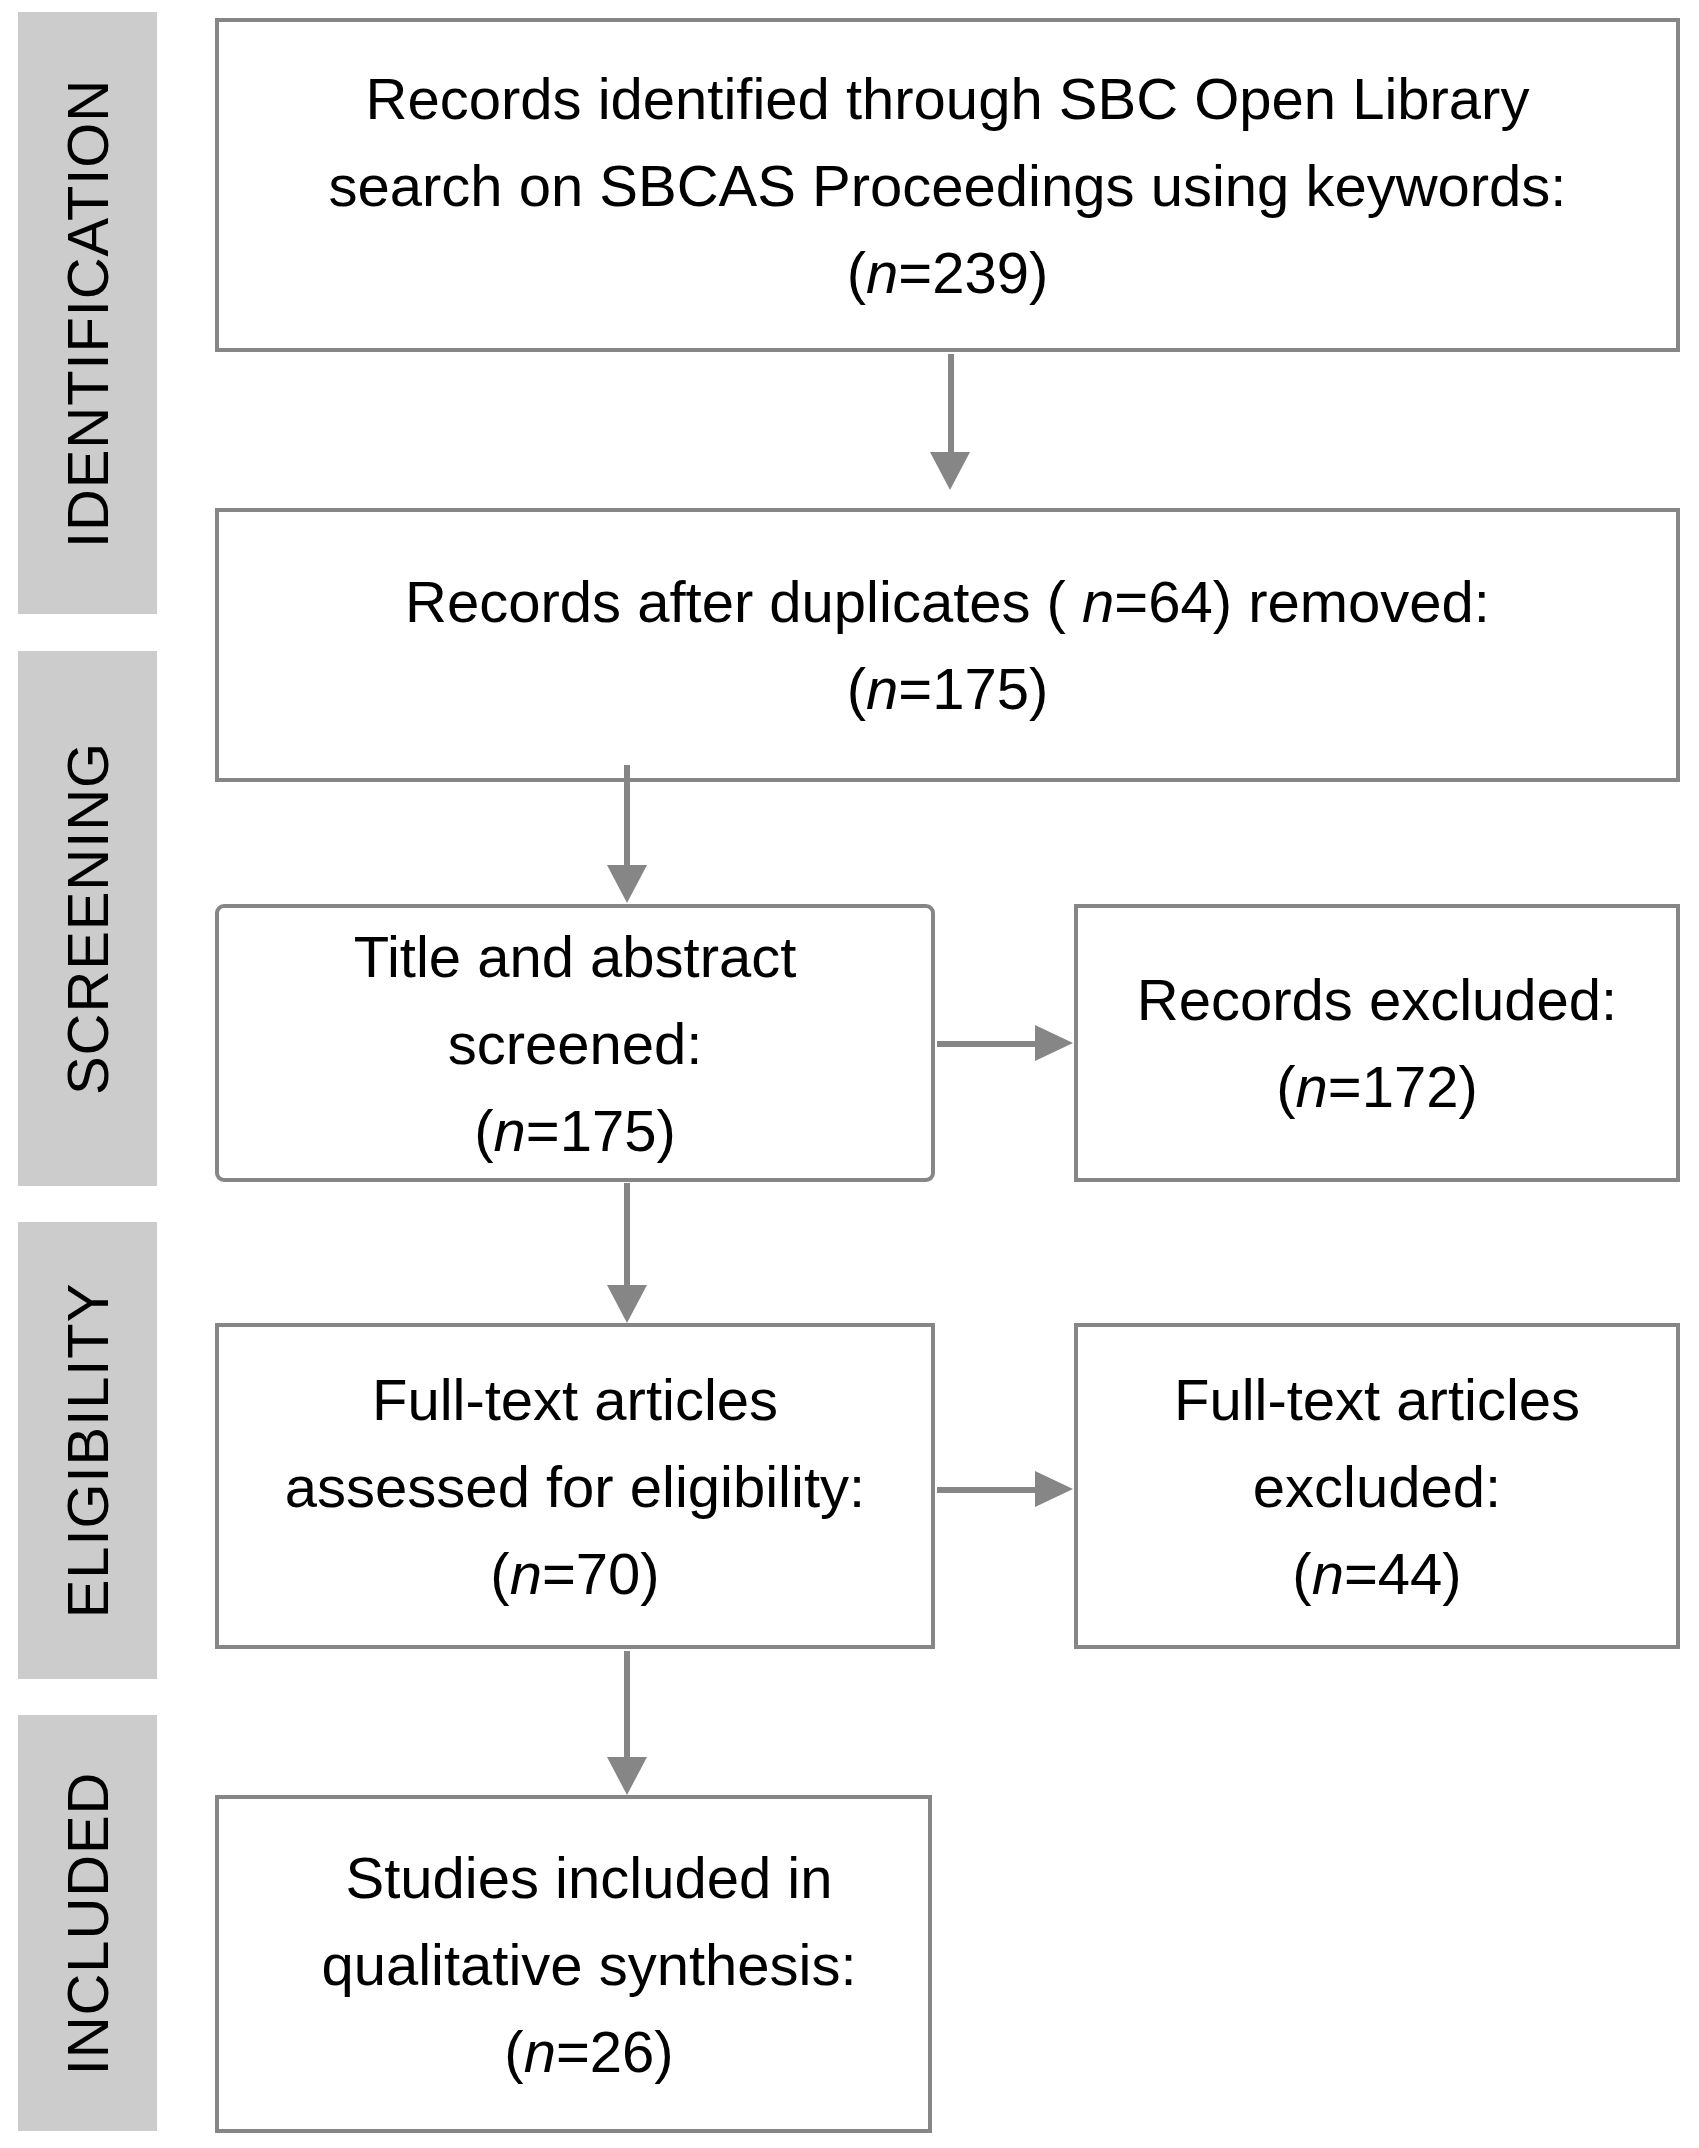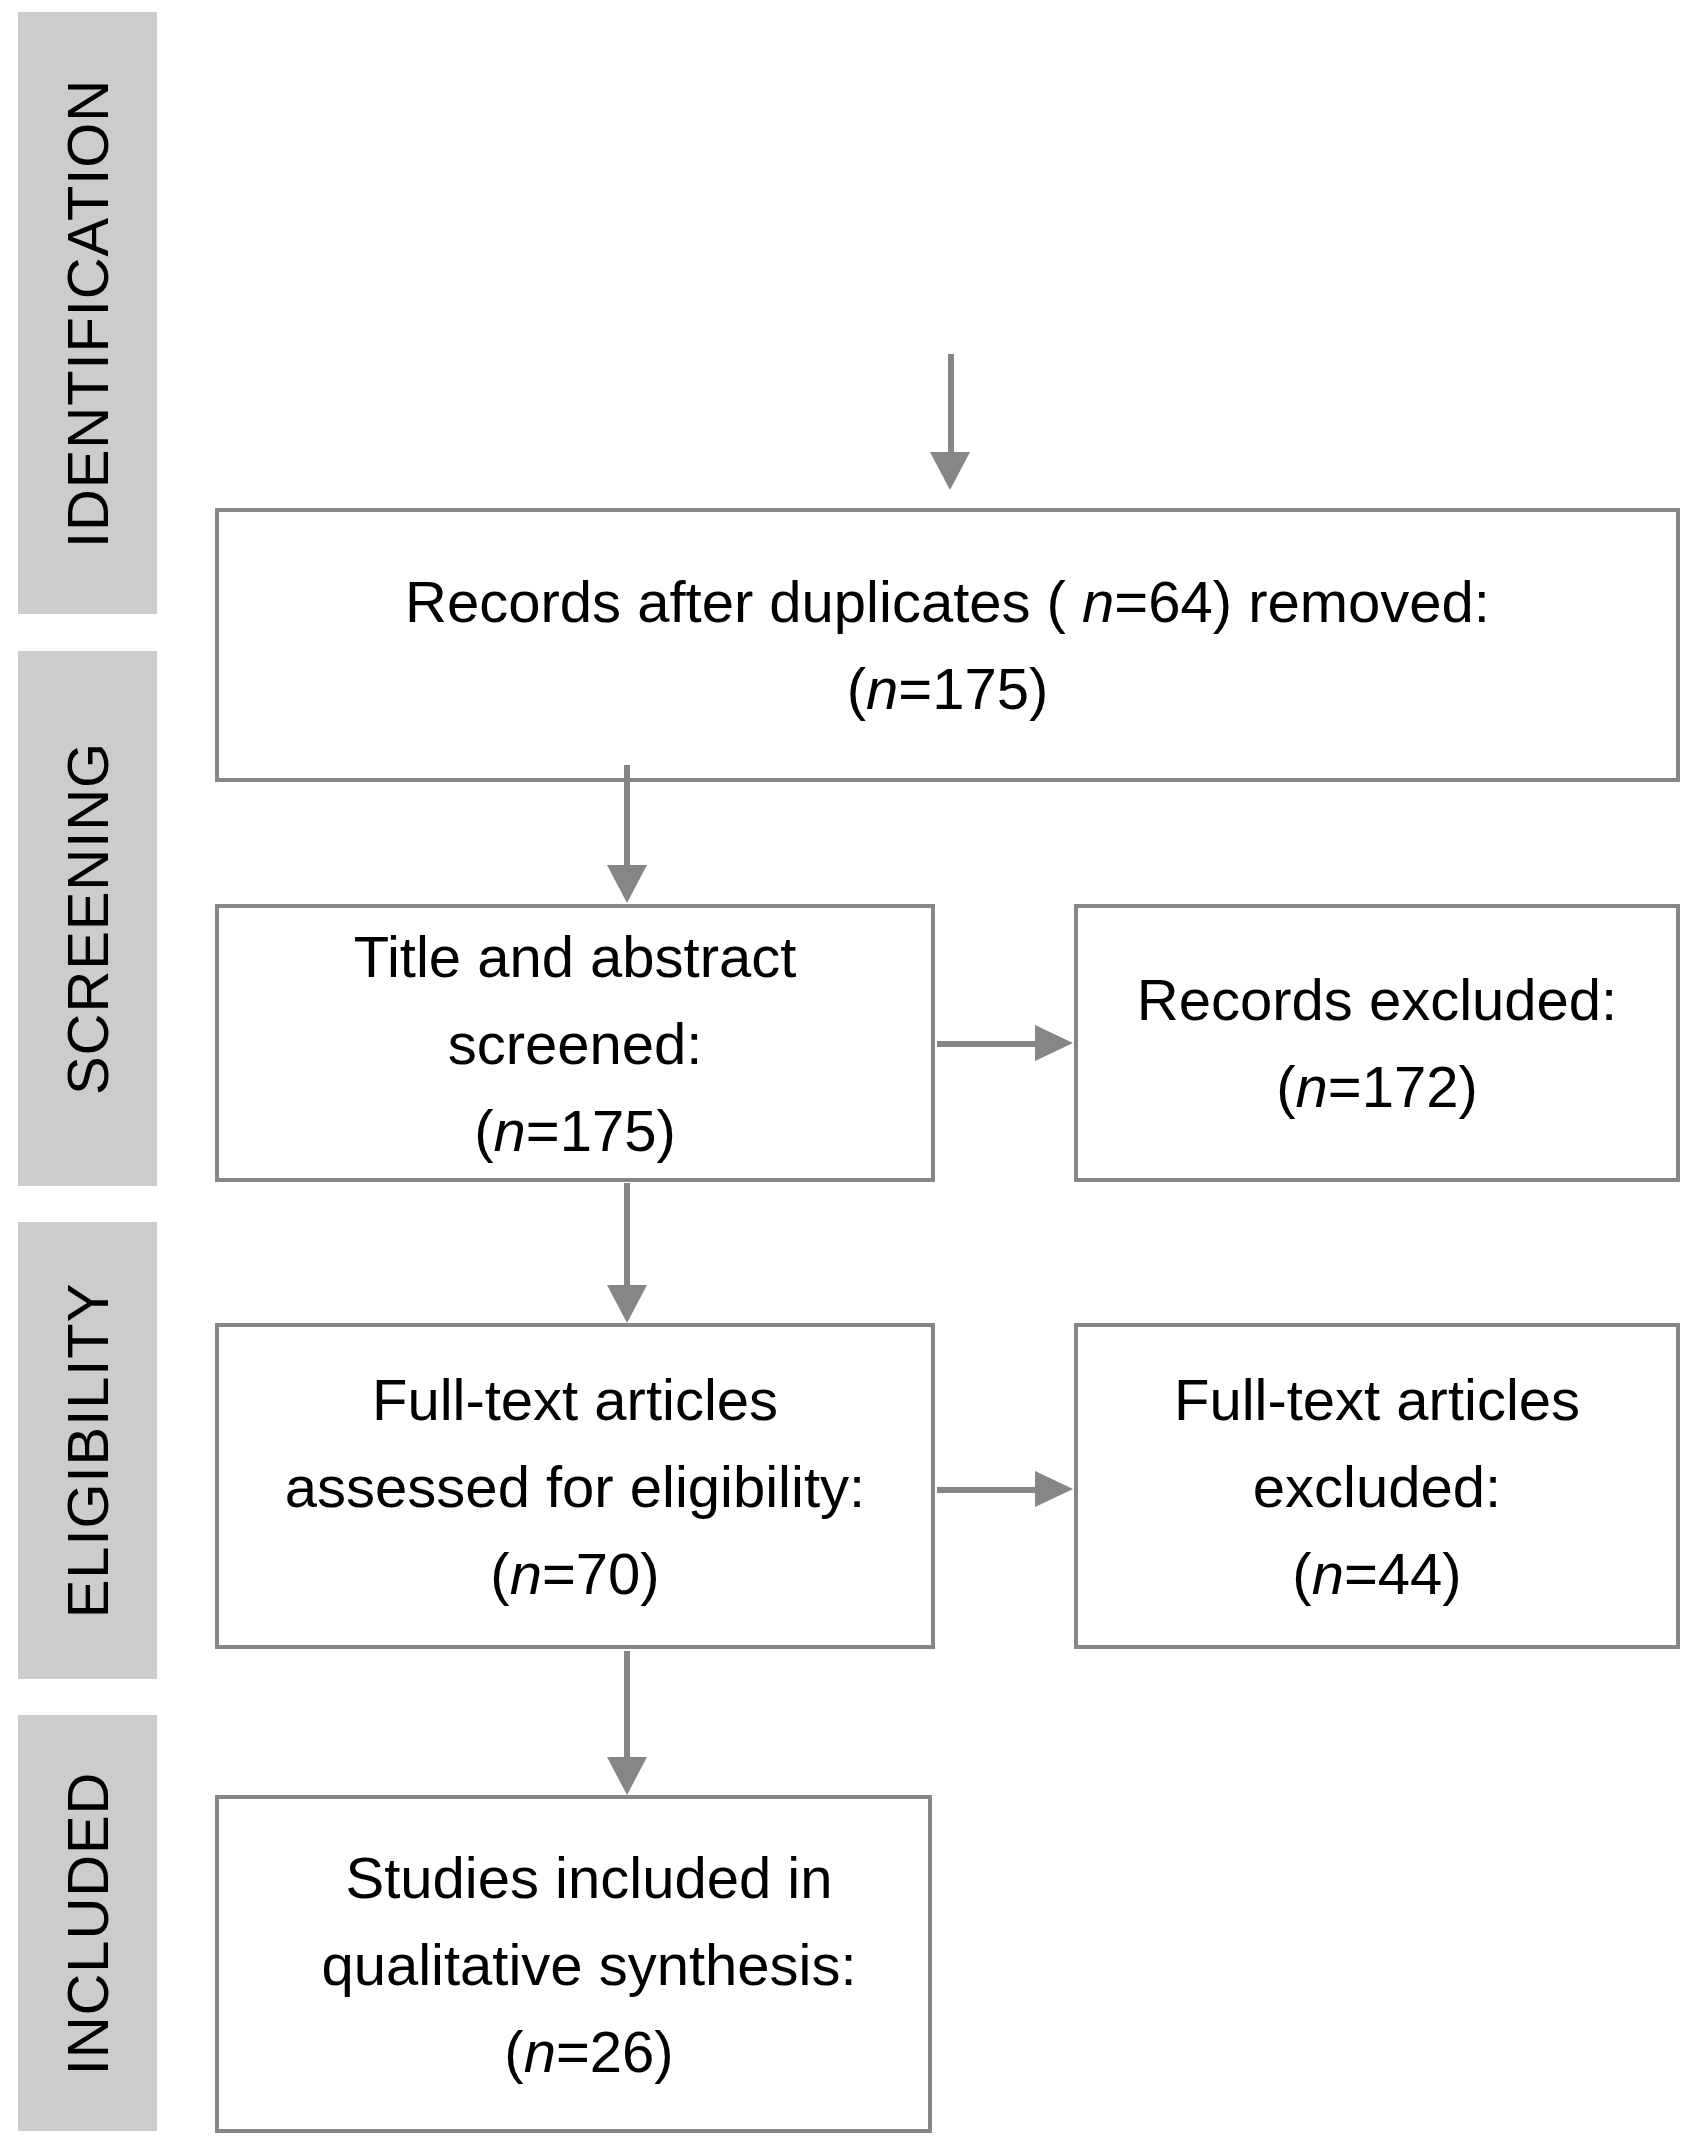--- a/index.html
+++ b/index.html
@@ -49,21 +49,21 @@
     justify-content: center;
     align-items: center;
     text-align: center;
     font-size: 58px;
     line-height: 87px;
     color: #000000;
   }
   .flow-box em { font-style: italic; }
   .box-identified        { left: 215px;  top: 18.3px;   width: 1465px; height: 334px; }
   .box-duplicates        { left: 215px;  top: 508px;  width: 1465px; height: 274px; }
-  .box-screened          { left: 215px;  top: 904px;  width: 720px;  height: 278px; }
+  .box-screened          { left: 215px;  top: 904px;  width: 720px;  height: 278px; border-radius: 9px; }
   .box-records-excluded  { left: 1074px; top: 904px;  width: 606px;  height: 278px; }
   .box-fulltext          { left: 215px;  top: 1323px; width: 720px;  height: 326px; }
   .box-fulltext-excluded { left: 1074px; top: 1323px; width: 606px;  height: 326px; }
   .box-included          { left: 215px;  top: 1795px; width: 717px;  height: 338px; padding-left: 31px; }
 
   
   .shaft-v { position: absolute; width: 5.5px;  background: #868686; }
   .shaft-h { position: absolute; height: 5.5px; background: #868686; }
   .head-down {
     position: absolute; width: 0; height: 0;
@@ -101,20 +101,25 @@
   <div class="stage-strip strip-screening">
     <span class="stage-text">SCREENING</span>
   </div>
   <div class="stage-strip strip-eligibility">
     <span class="stage-text">ELIGIBILITY</span>
   </div>
   <div class="stage-strip strip-included">
     <span class="stage-text">INCLUDED</span>
   </div>
 
+  <div class="flow-box box-identified">
+      <div class="box-line"><span>Records identified through SBC Open Library</span></div>
+      <div class="box-line"><span>search on SBCAS Proceedings using keywords:</span></div>
+      <div class="box-line"><span>(</span><em>n</em><span>=239)</span></div>
+    </div>
   <div class="flow-box box-duplicates">
       <div class="box-line"><span>Records after duplicates ( </span><em>n</em><span>=64) removed:</span></div>
       <div class="box-line"><span>(</span><em>n</em><span>=175)</span></div>
     </div>
   <div class="flow-box box-screened">
       <div class="box-line"><span>Title and abstract</span></div>
       <div class="box-line"><span>screened:</span></div>
       <div class="box-line"><span>(</span><em>n</em><span>=175)</span></div>
     </div>
   <div class="flow-box box-records-excluded">

